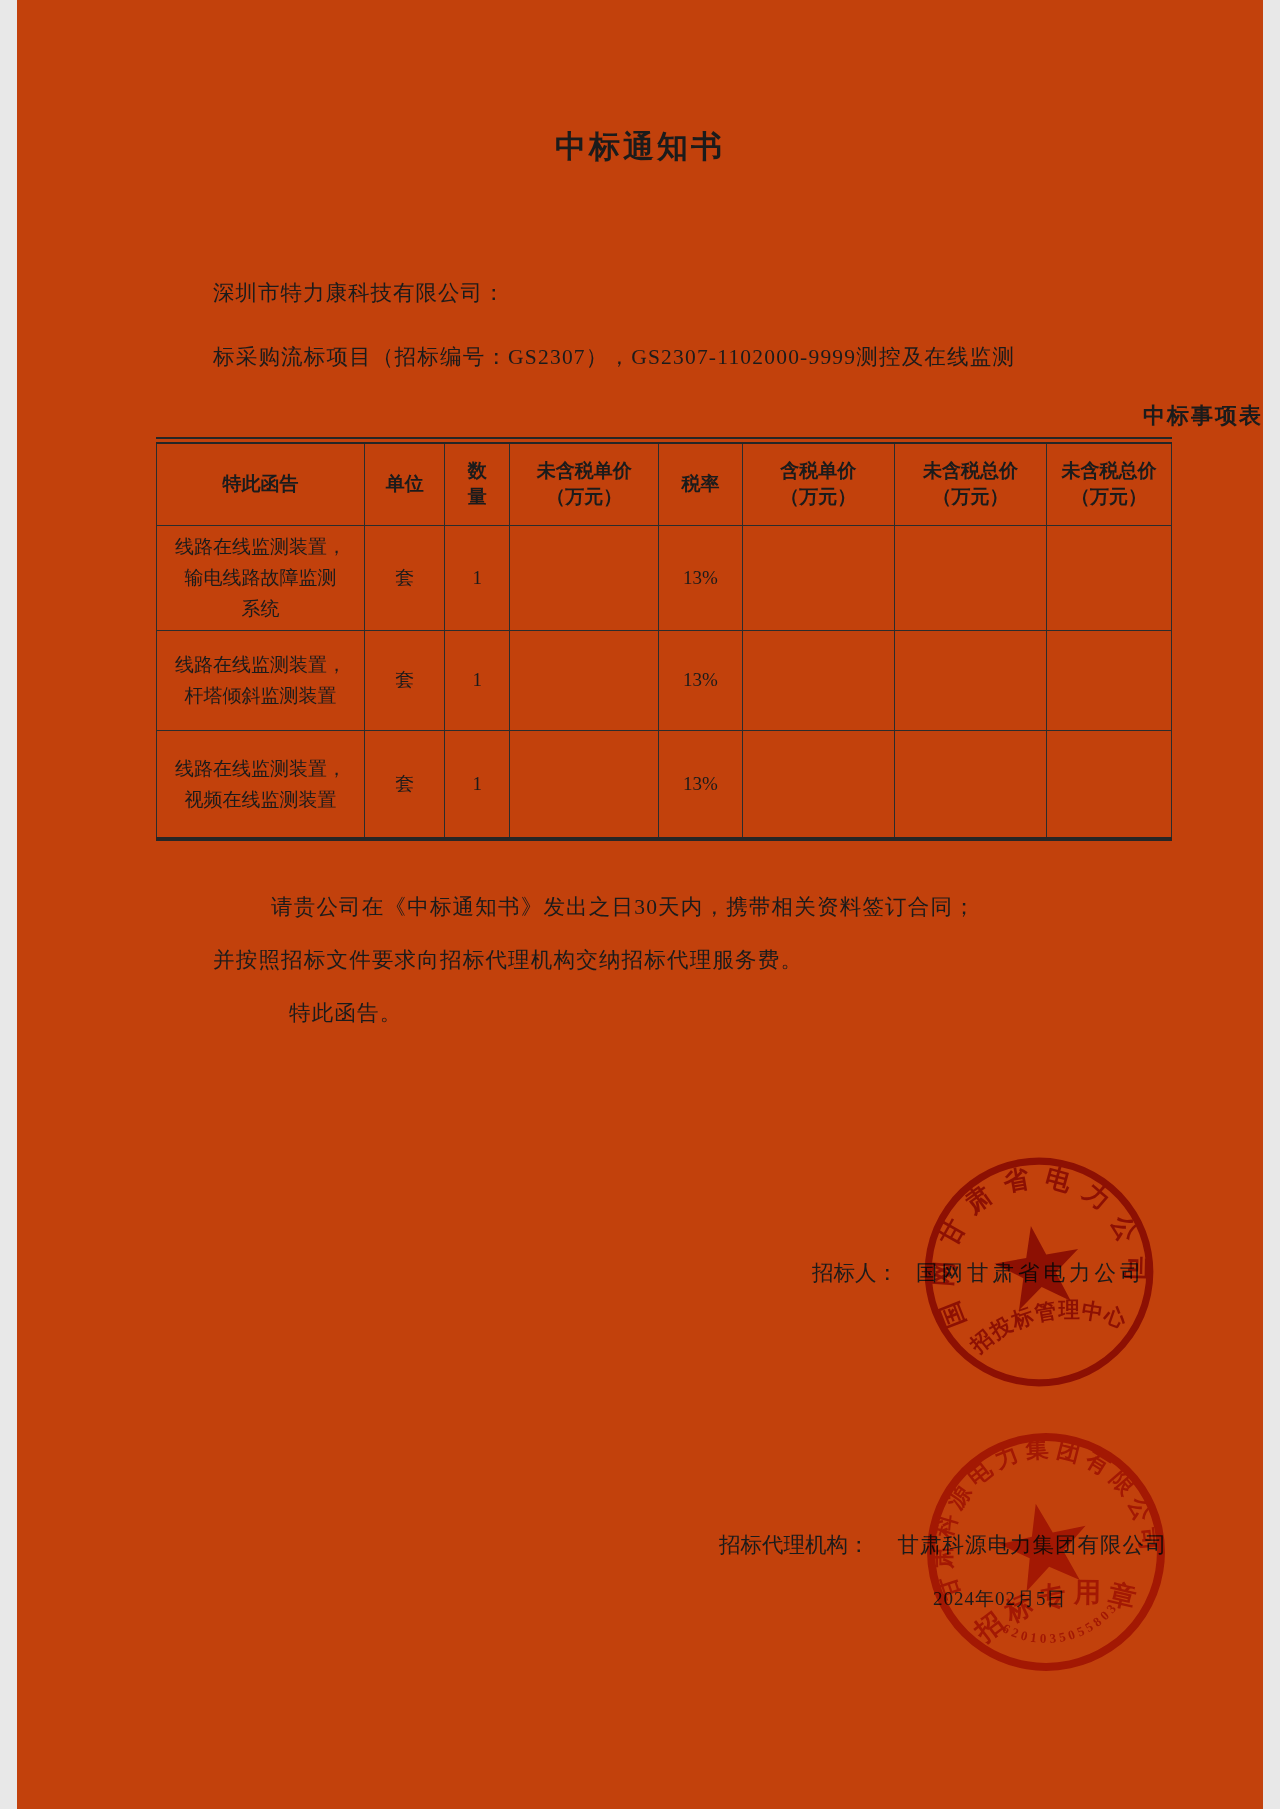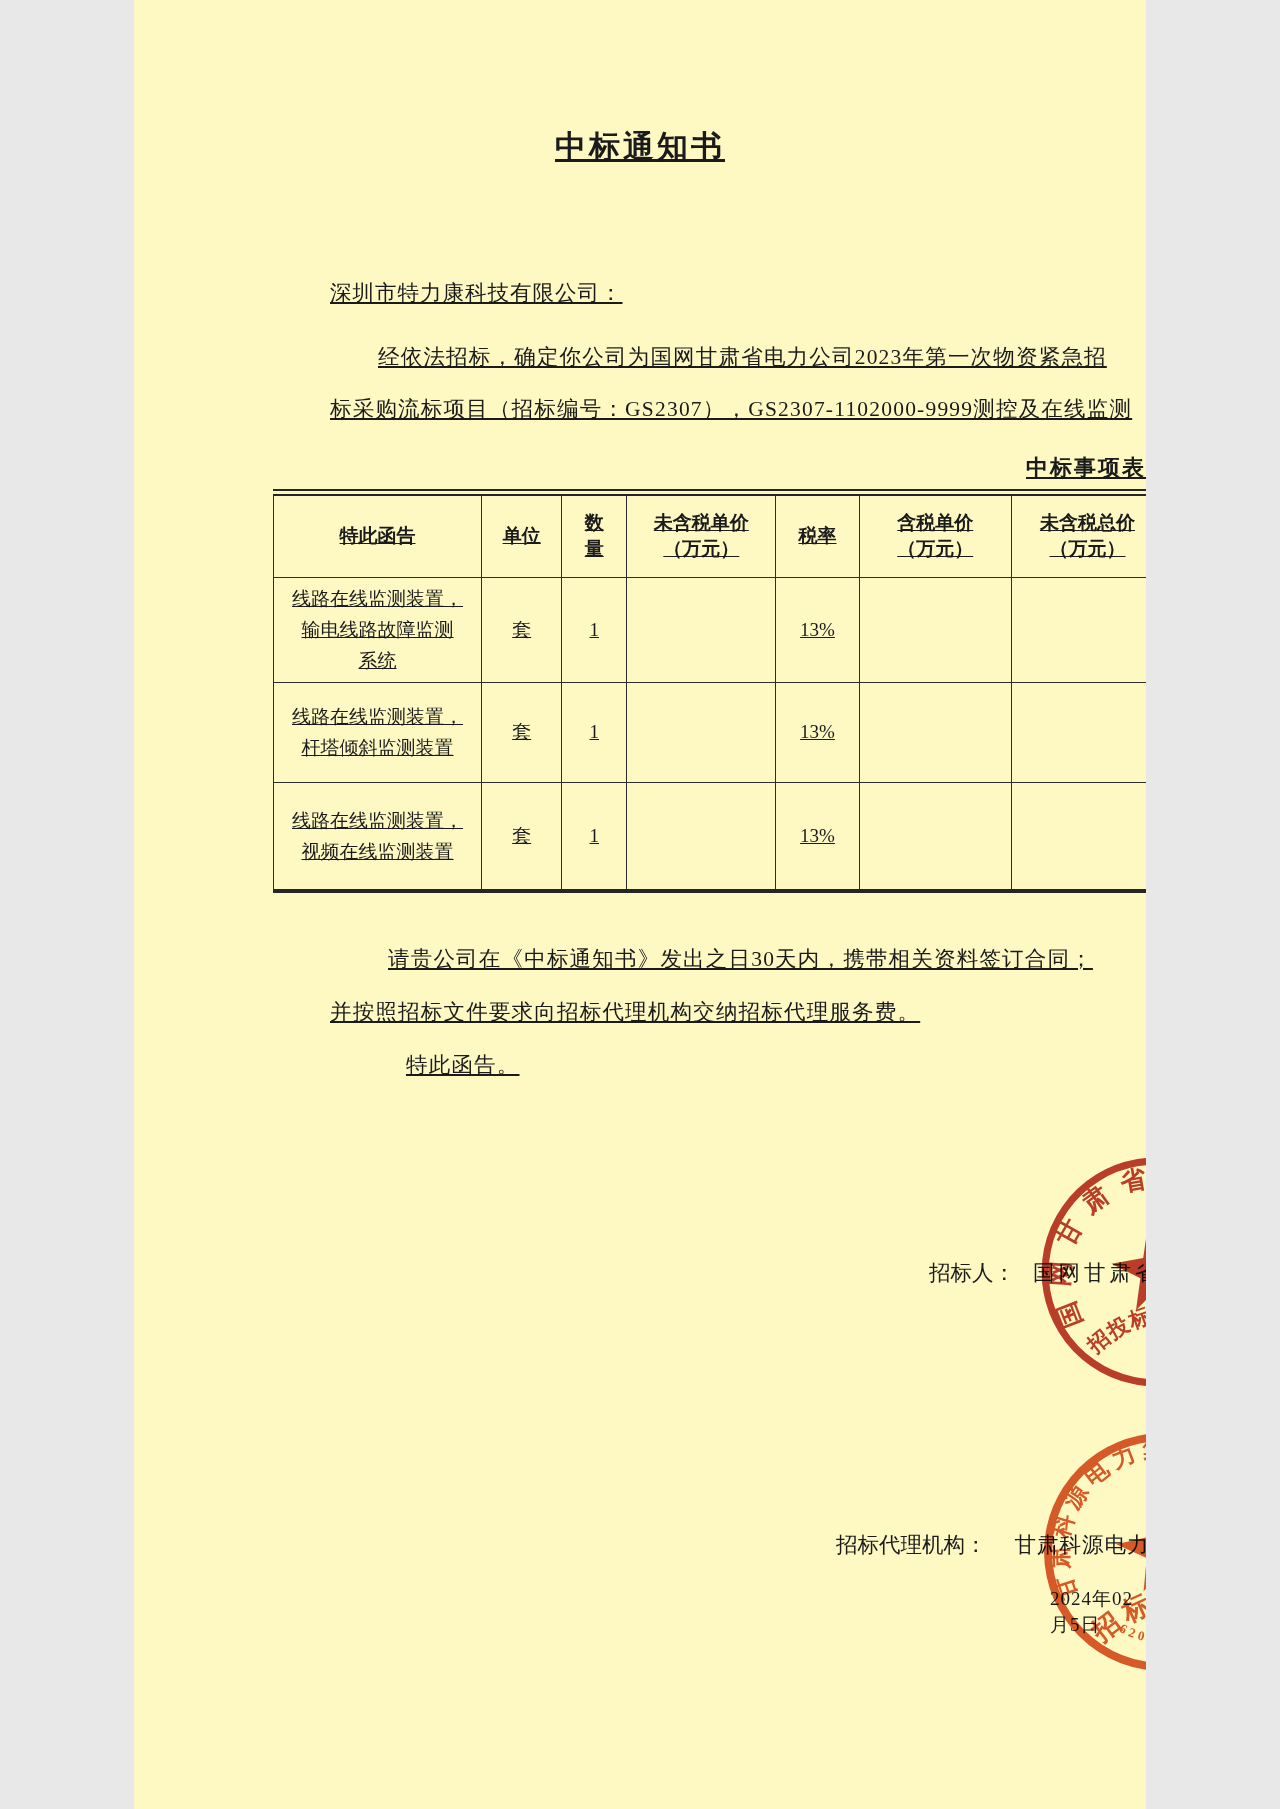--- a/index.html
+++ b/index.html
@@ -1,19 +1,19 @@
 <!DOCTYPE html>
 <html><head>
 <meta charset="utf-8">
 <style>
   html,body { margin:0; padding:0; background:#e8e8e8; }
   .page {
-    position:relative; width:1012px; height:1809px; margin:0 auto;
-    background:#fef9c3; overflow:hidden;
-    font-family:"Liberation Serif","DejaVu Serif",serif; color:#1b1b1b;text-decoration:underline;
+    position:relative; width:1246px; height:1809px; margin:0 auto;
+    background:#c2410c; overflow:hidden;
+    font-family:"Liberation Serif","DejaVu Serif",serif; color:#1b1b1b;
   }
   .title { padding-top:126px; text-align:center; font-size:31px; font-weight:700; letter-spacing:3px; }
   .addressee { margin:110px 0 0 196px; font-size:21.5px; letter-spacing:1px; }
   .para { font-size:21.5px; letter-spacing:1.2px; }
   .para .pline { line-height:52px; white-space:nowrap; }
   .para1 { margin:24px 60px 0 196px; }
   .para1 .indent1 { text-indent:48px; }
   .para2 { margin:40px 60px 0 196px; }
   .para2 .pline { line-height:53px; }
   .para2 .indent2 { text-indent:58px; }
@@ -49,21 +49,20 @@
 </head>
 <body>
 
 <div class="page">
 
   <div class="title">中标通知书</div>
 
   <div class="addressee">深圳市特力康科技有限公司：</div>
 
   <div class="para para1">
-    <div class="pline indent1">经依法招标，确定你公司为国网甘肃省电力公司2023年第一次物资紧急招</div>
     <div class="pline">标采购流标项目（招标编号：GS2307），GS2307-1102000-9999测控及在线监测</div>
   </div>
 
   <div class="table-title">中标事项表</div>
 
   <div class="tbl-wrap">
     <table class="award">
       <colgroup>
         <col style="width:20.5%">
           <col style="width:7.9%">

